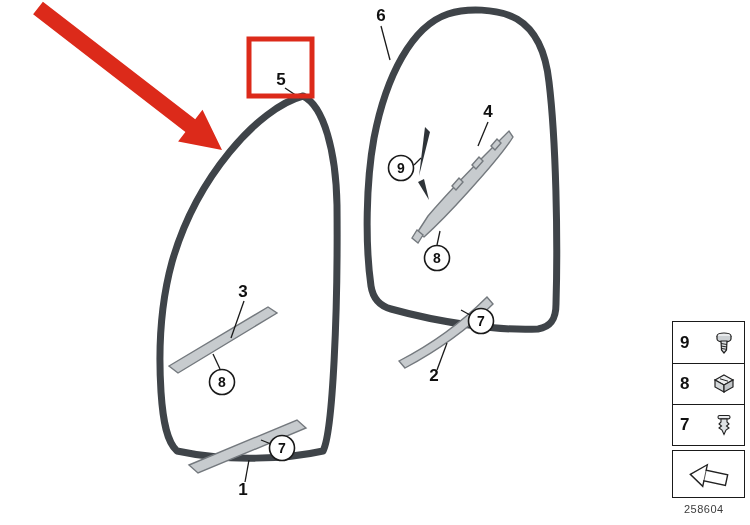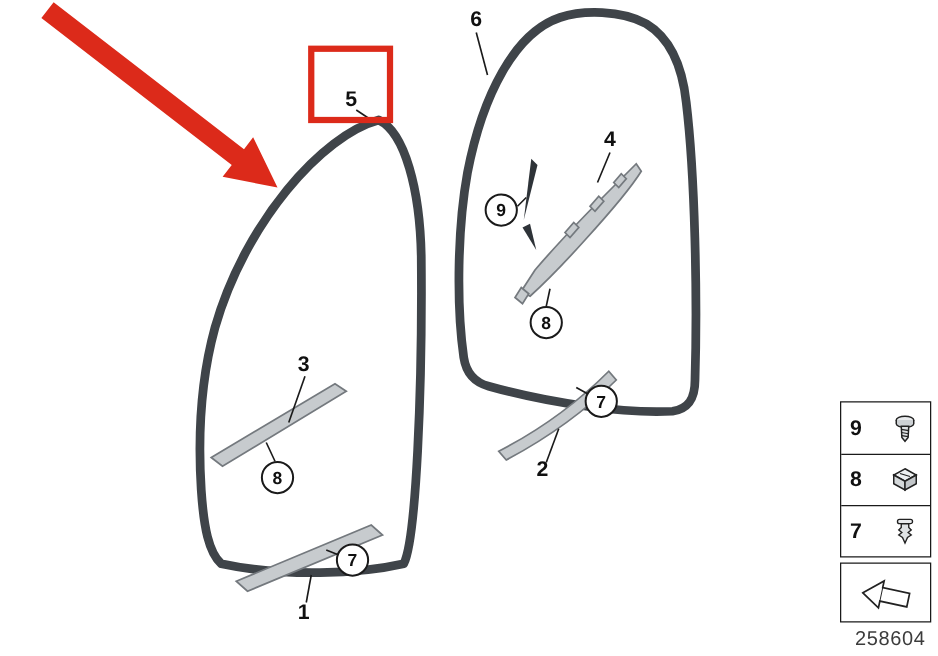--- a/index.html
+++ b/index.html
@@ -17,21 +17,21 @@
 
   text.lbl  { font-family:"Liberation Sans", sans-serif; font-weight:bold; font-size:17px; fill:#101010; text-anchor:middle; }
   text.clbl { font-family:"Liberation Sans", sans-serif; font-weight:bold; font-size:14px; fill:#101010; text-anchor:middle; }
 
   .legend { position:absolute; background:#ffffff; border:1.6px solid #1a1a1a; box-sizing:border-box; }
   .legend-rows { left:672px; top:321px; width:73px; }
   .legend-row { height:41px; display:flex; align-items:center; justify-content:space-between; padding:0 7px; box-sizing:border-box; }
   .legend-row + .legend-row { border-top:1.2px solid #1a1a1a; }
   .legend-num { font-weight:bold; font-size:17px; color:#111111; }
   .wedge-box { left:672px; top:450px; width:73px; height:48px; display:flex; align-items:center; justify-content:center; }
-  .part-number { position:absolute; left:684px; top:503px; font-size:16px; color:#3c3c3c; letter-spacing:0.5px; }
+  .part-number { position:absolute; left:684px; top:503px; font-size:11px; color:#3c3c3c; letter-spacing:0.5px; }
 </style>
 </head>
 <body>
 
 <div class="canvas">
 
   <svg class="diagram" width="750" height="525" viewBox="0 0 750 525">
 
     <path class="seal" d="M303,96 C258,108 196,178 172,262 C161,302 158,345 161,392 C163,422 167,442 177,451 C228,462 288,459 323,451 C333,432 338,310 337,205 C336,152 324,106 303,96 Z" stroke="#3f4449"></path>
     <path class="seal" d="M448,14 C412,26 386,76 374,138 C366,182 365,244 371,286 C373,299 380,306 391,309 C441,323 500,331 538,329 C551,327 556,319 556,304 C558,238 556,140 549,82 C546,54 537,31 517,19 C497,8 466,8 448,14 Z" stroke="#3f4449"></path>

